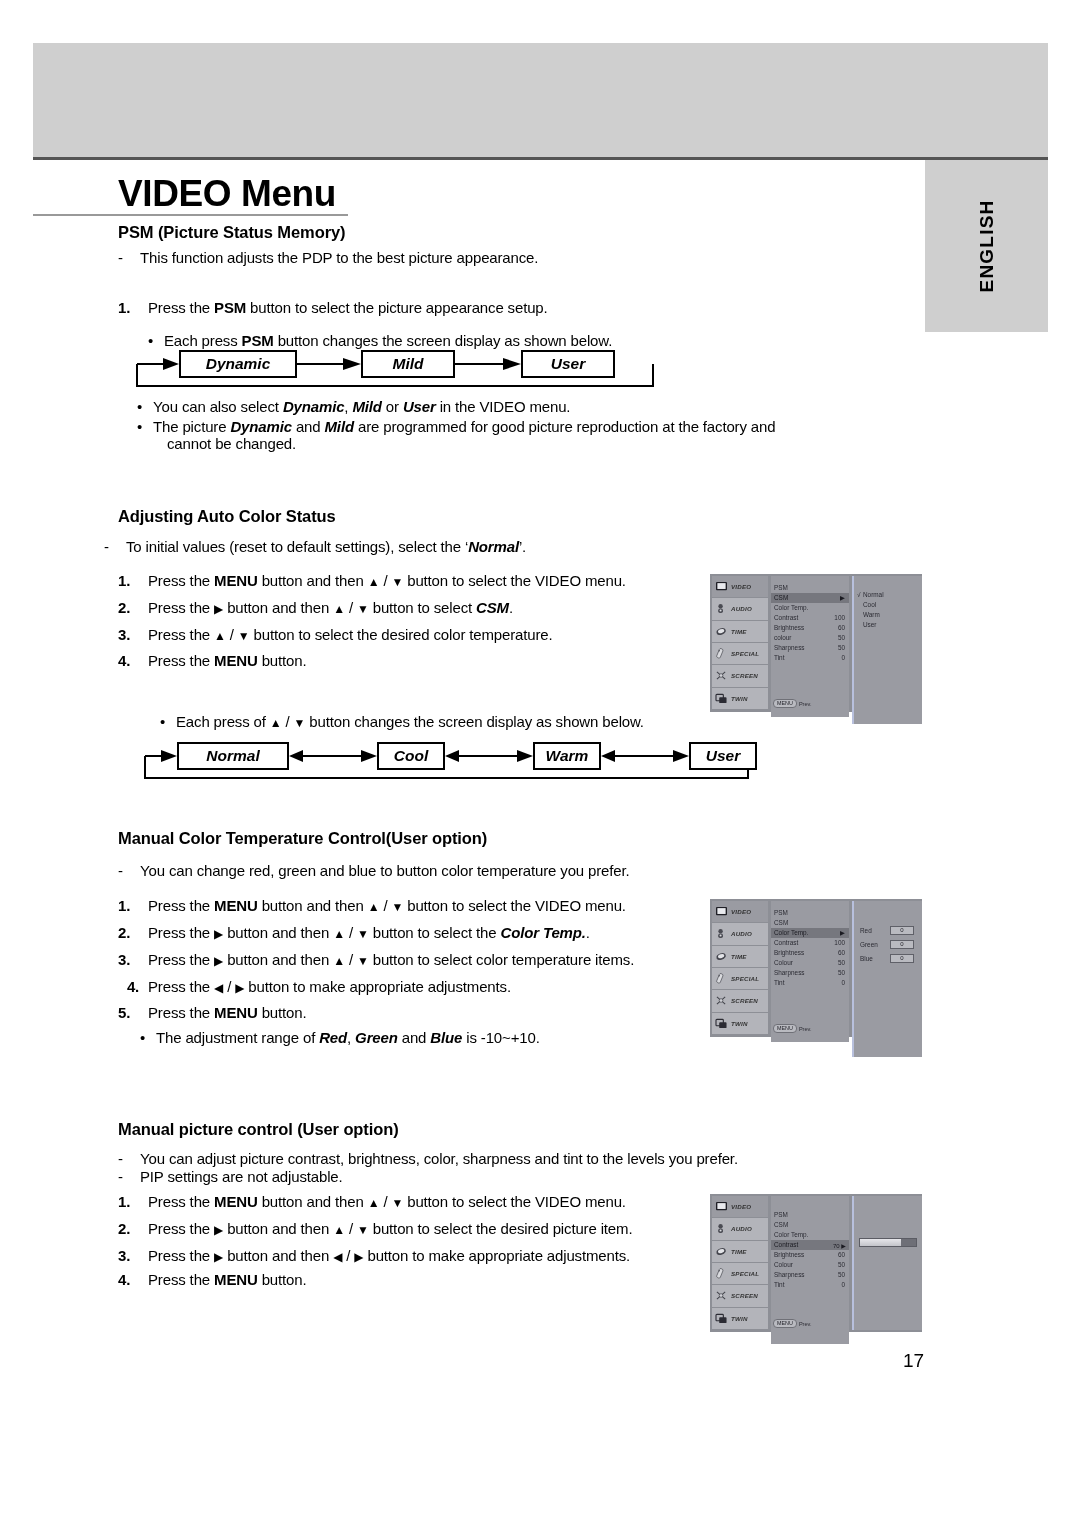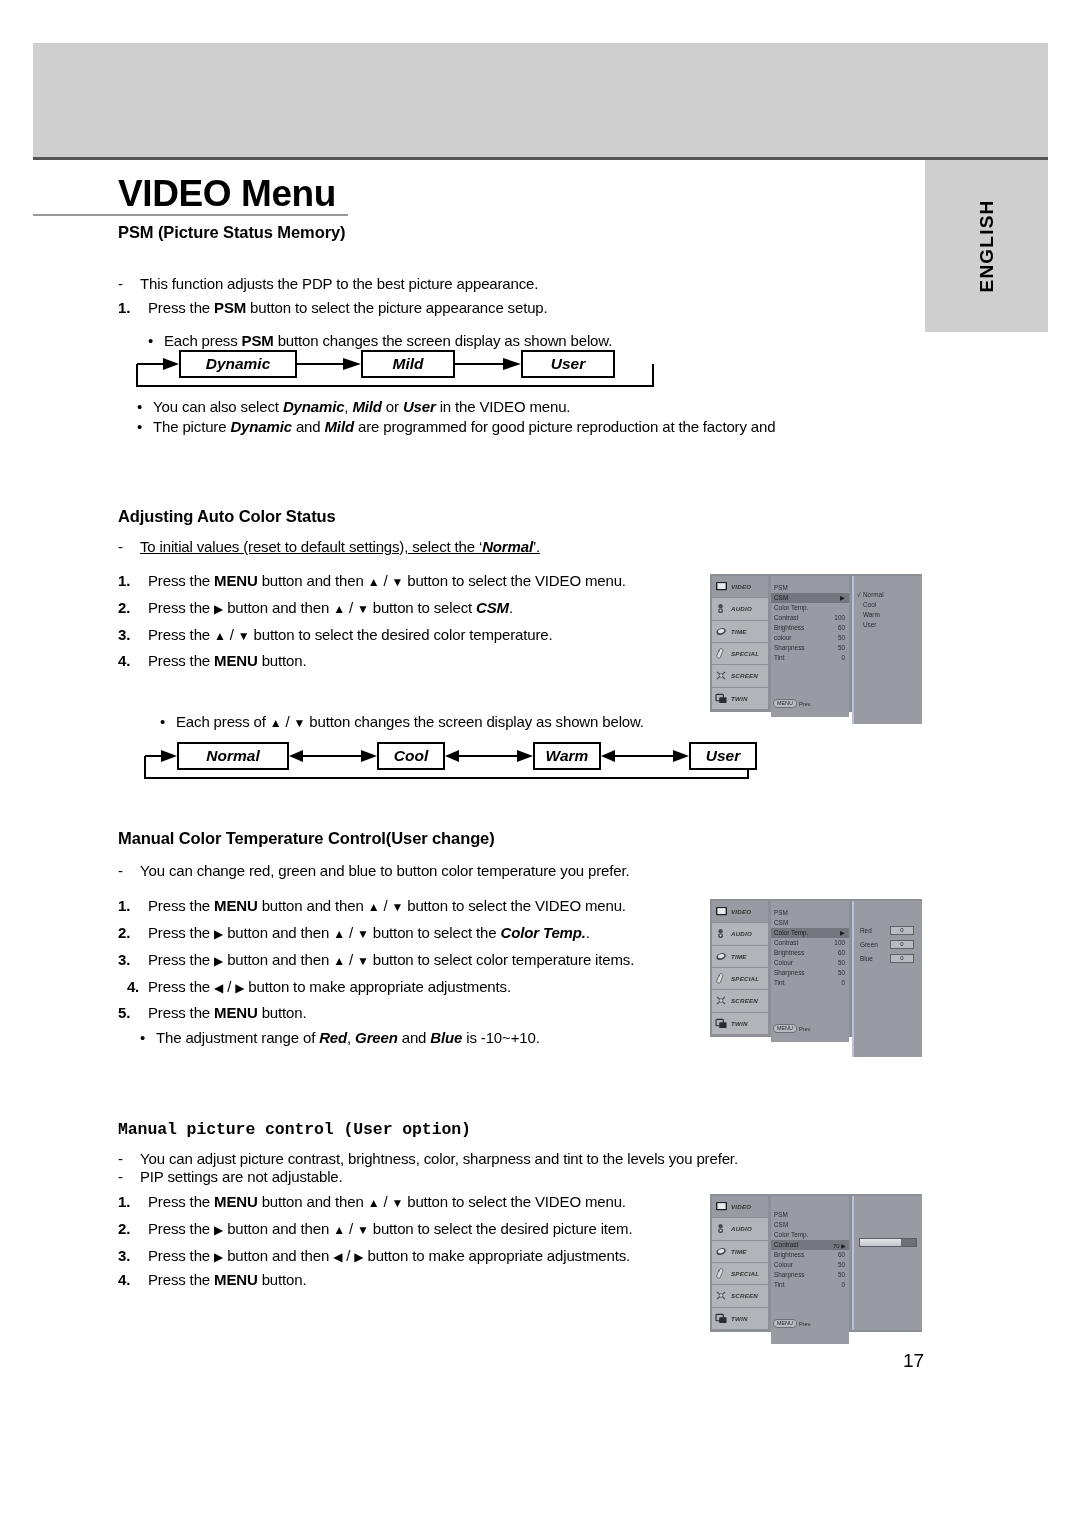--- a/index.html
+++ b/index.html
@@ -148,21 +148,21 @@
 
 <div class="lang-tab">
   <div class="lbl">ENGLISH</div>
 </div>
 
 <div class="page-title">VIDEO Menu</div>
 <div class="title-rule"></div>
 
 <div class="sec-head" style="left:118px;top:223px;text-align:center;">PSM (Picture Status Memory)</div>
 
-<div class="dash-line" style="left:118px;top:249px;margin-top:26px;">
+<div class="dash-line" style="left:118px;top:249px;">
   <span class="d">-</span><span>This function adjusts the PDP to the best picture appearance.</span>
 </div>
 
 <div class="num-line" style="left:118px;top:299px;">
   <span class="n">1.</span>Press the <b>PSM</b> button to select the picture appearance setup.
 </div>
 
 <div class="bul-line" style="left:148px;top:332px;">
   <span class="b">•</span>Each press <b>PSM</b> button changes the screen display as shown below.
 </div>
@@ -181,25 +181,26 @@
   <div class="box" style="left:226px;top:0px;width:94px;height:28px;">Mild</div>
   <div class="box" style="left:386px;top:0px;width:94px;height:28px;">User</div>
 </div>
 
 <div class="bul-line" style="left:137px;top:398px;">
   <span class="b">•</span>You can also select <i class="bi">Dynamic</i>, <i class="bi">Mild</i> or <i class="bi">User</i> in the VIDEO menu.
 </div>
 
 <div class="bul-line" style="left:137px;top:418px;">
   <span class="b">•</span>The picture <i class="bi">Dynamic</i> and <i class="bi">Mild</i> are programmed for good picture reproduction at the factory and
+  <span class="ind2">cannot be changed.</span>
 </div>
 
 <div class="sec-head" style="left:118px;top:507px;">Adjusting Auto Color Status</div>
 
-<div class="dash-line" style="left:118px;top:538px;text-decoration:underline;">
+<div class="dash-line" style="left:104px;top:538px;">
   <span class="d">-</span>To initial values (reset to default settings), select the ‘<i class="bi">Normal</i>’.
 </div>
 
 <div class="num-line" style="left:118px;top:572px;">
   <span class="n">1.</span>Press the <b>MENU</b> button and then <span class="arw">▲</span> / <span class="arw">▼</span> button to select the VIDEO menu.
 </div>
 <div class="num-line" style="left:118px;top:599px;">
   <span class="n">2.</span>Press the <span class="arw">▶</span> button and then <span class="arw">▲</span> / <span class="arw">▼</span> button to select <i class="bi">CSM</i>.
 </div>
 <div class="num-line" style="left:118px;top:626px;">
@@ -228,21 +229,21 @@
     <polygon points="472,8 458,14 472,20" fill="#000"></polygon>
     <polygon points="530,8 546,14 530,20" fill="#000"></polygon>
     <polygon points="605,8 591,14 605,20" fill="#000"></polygon>
   </svg>
   <div class="box" style="left:34px;top:0px;width:112px;height:28px;">Normal</div>
   <div class="box" style="left:234px;top:0px;width:68px;height:28px;">Cool</div>
   <div class="box" style="left:390px;top:0px;width:68px;height:28px;">Warm</div>
   <div class="box" style="left:546px;top:0px;width:68px;height:28px;">User</div>
 </div>
 
-<div class="sec-head" style="left:118px;top:829px;">Manual Color Temperature Control(User change)</div>
+<div class="sec-head" style="left:118px;top:829px;">Manual Color Temperature Control(User option)</div>
 
 <div class="dash-line" style="left:118px;top:862px;">
   <span class="d">-</span><span>You can change red, green and blue to button color temperature you prefer.</span>
 </div>
 
 <div class="num-line" style="left:118px;top:897px;">
   <span class="n">1.</span>Press the <b>MENU</b> button and then <span class="arw">▲</span> / <span class="arw">▼</span> button to select the VIDEO menu.
 </div>
 <div class="num-line" style="left:118px;top:924px;">
   <span class="n">2.</span>Press the <span class="arw">▶</span> button and then <span class="arw">▲</span> / <span class="arw">▼</span> button to select the <i class="bi">Color Temp.</i>.
@@ -254,21 +255,21 @@
   <span class="n">4.</span>Press the <span class="arw">◀</span> / <span class="arw">▶</span> button to make appropriate adjustments.
 </div>
 <div class="num-line" style="left:118px;top:1004px;">
   <span class="n">5.</span>Press the <b>MENU</b> button.
 </div>
 
 <div class="bul-line" style="left:140px;top:1029px;">
   <span class="b">•</span>The adjustment range of <i class="bi">Red</i>, <i class="bi">Green</i> and <i class="bi">Blue</i> is -10~+10.
 </div>
 
-<div class="sec-head" style="left:118px;top:1120px;font-family:Liberation Mono, monospace;">Manual picture control (User option)</div>
+<div class="sec-head" style="left:118px;top:1120px;">Manual picture control (User option)</div>
 
 <div class="dash-line" style="left:118px;top:1150px;">
   <span class="d">-</span><span>You can adjust picture contrast, brightness, color, sharpness and tint to the levels you prefer.</span>
 </div>
 <div class="dash-line" style="left:118px;top:1168px;">
   <span class="d">-</span><span>PIP settings are not adjustable.</span>
 </div>
 
 <div class="num-line" style="left:118px;top:1193px;">
   <span class="n">1.</span>Press the <b>MENU</b> button and then <span class="arw">▲</span> / <span class="arw">▼</span> button to select the VIDEO menu.

